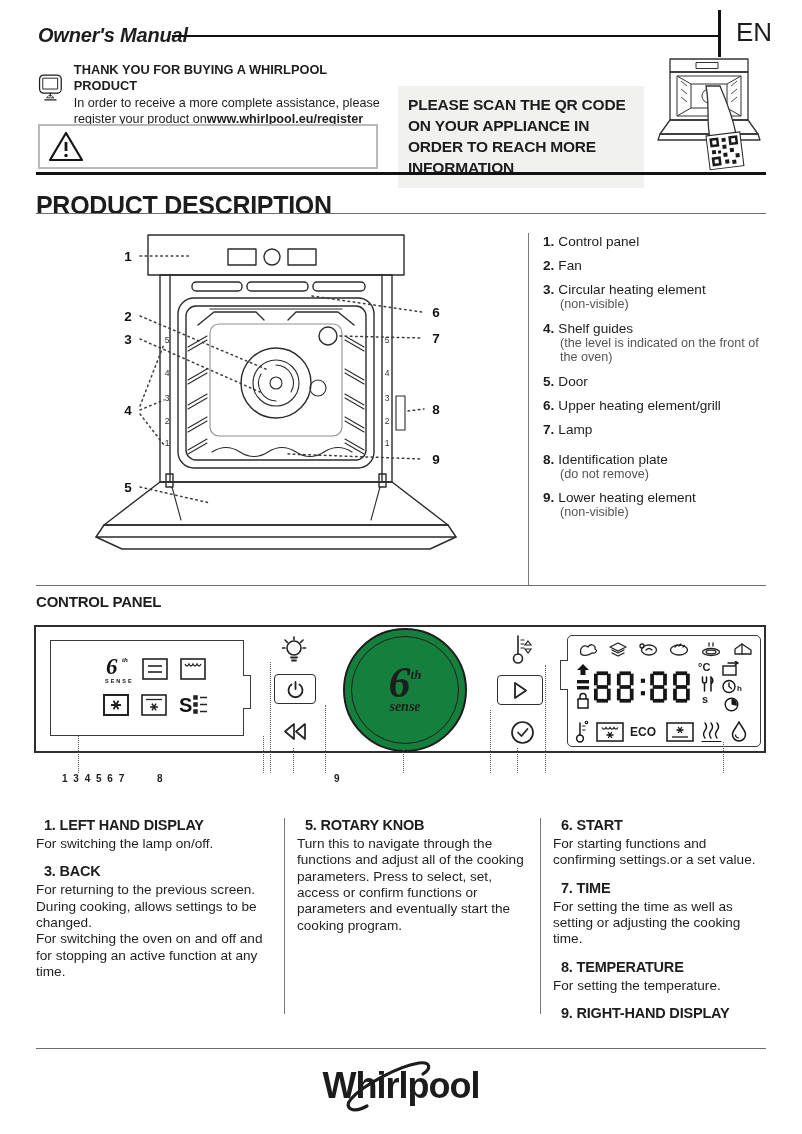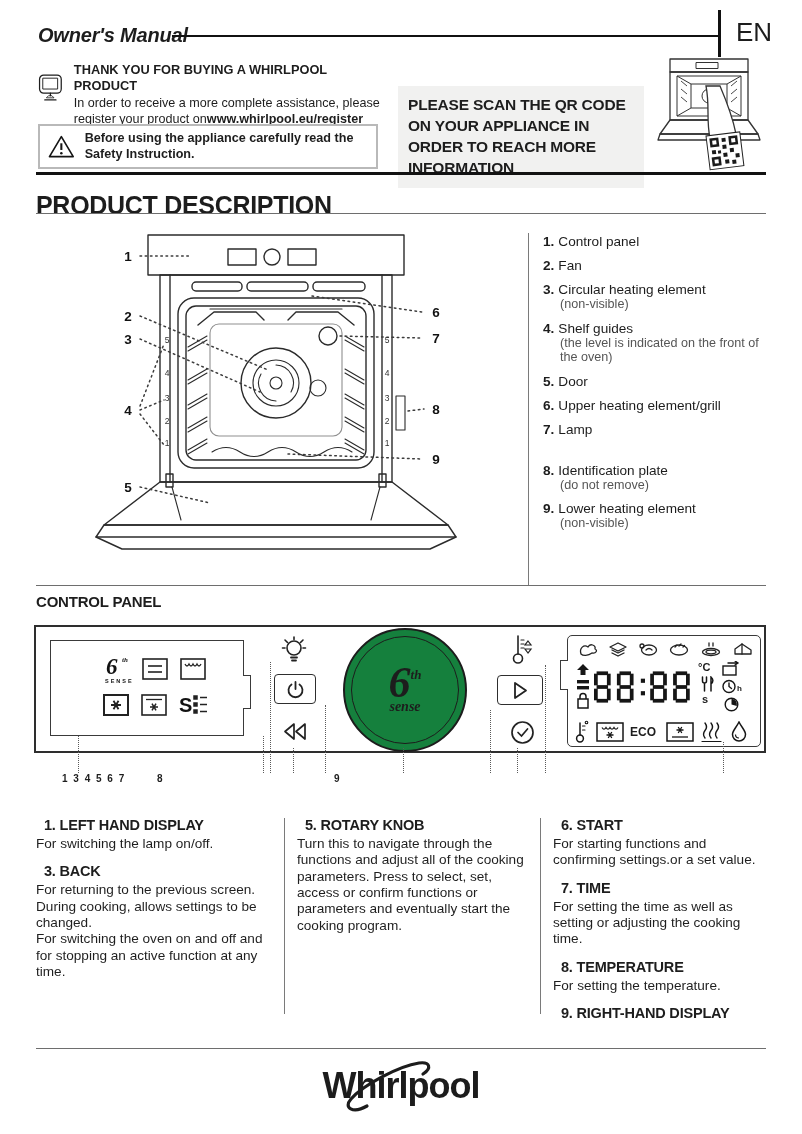--- a/index.html
+++ b/index.html
@@ -82,21 +82,20 @@
 </div>
 
 <div class="warnbox">
   <svg width="36" height="32" viewBox="0 0 36 32">
     <g fill="none" stroke="#151515" stroke-width="2.2" stroke-linejoin="round">
       <polygon points="18,2 34,29 2,29"></polygon>
       <line x1="18" y1="11" x2="18" y2="20" stroke-width="2.8"></line>
       <circle cx="18" cy="24.5" r="1.7" fill="#151515" stroke="none"></circle>
     </g>
   </svg>
-  <div class="wt">Before using the appliance carefully read the Safety Instruction.</div>
 </div>
 
 <div class="qrnote">PLEASE SCAN THE QR CODE ON YOUR APPLIANCE IN ORDER TO REACH MORE INFORMATION</div>
 
 <svg class="abs" style="left:646px;top:54px" width="124" height="120" viewBox="0 0 124 120">
   <g fill="none" stroke="#333" stroke-width="1.3" stroke-linejoin="round">
     <rect x="24" y="5" width="78" height="13"></rect>
     <rect x="50" y="8.5" width="22" height="6" stroke-width="1"></rect>
     <rect x="24" y="18" width="78" height="48"></rect>
     <rect x="31" y="22" width="64" height="40" stroke-width="1"></rect>
@@ -207,21 +206,21 @@
 
 <div class="vdiv" style="left:528px;top:233px;height:352px"></div>
 <ul class="parts">
   <li><span class="pn">1.</span><span>Control panel</span></li>
   <li><span class="pn">2.</span><span>Fan</span></li>
   <li><span class="pn">3.</span><span>Circular heating element</span><div class="pnote">(non-visible)</div></li>
   <li><span class="pn">4.</span><span>Shelf guides</span><div class="pnote">(the level is indicated on the front of the oven)</div></li>
   <li><span class="pn">5.</span><span>Door</span></li>
   <li><span class="pn">6.</span><span>Upper heating element/grill</span></li>
   <li><span class="pn">7.</span><span>Lamp</span></li>
-  <li style="margin-top:26px"><span class="pn">8.</span><span>Identification plate</span><div class="pnote">(do not remove)</div></li>
+  <li style="margin-top:15px"><span class="pn">8.</span><span>Identification plate</span><div class="pnote">(do not remove)</div></li>
   <li><span class="pn">9.</span><span>Lower heating element</span><div class="pnote">(non-visible)</div></li>
 </ul>
 
 <div class="rule thin" style="top:585px"></div>
 <div class="h2">CONTROL PANEL</div>
 
 <div class="cp">
 
   <div class="ldisp">
     <div class="tab"></div>

